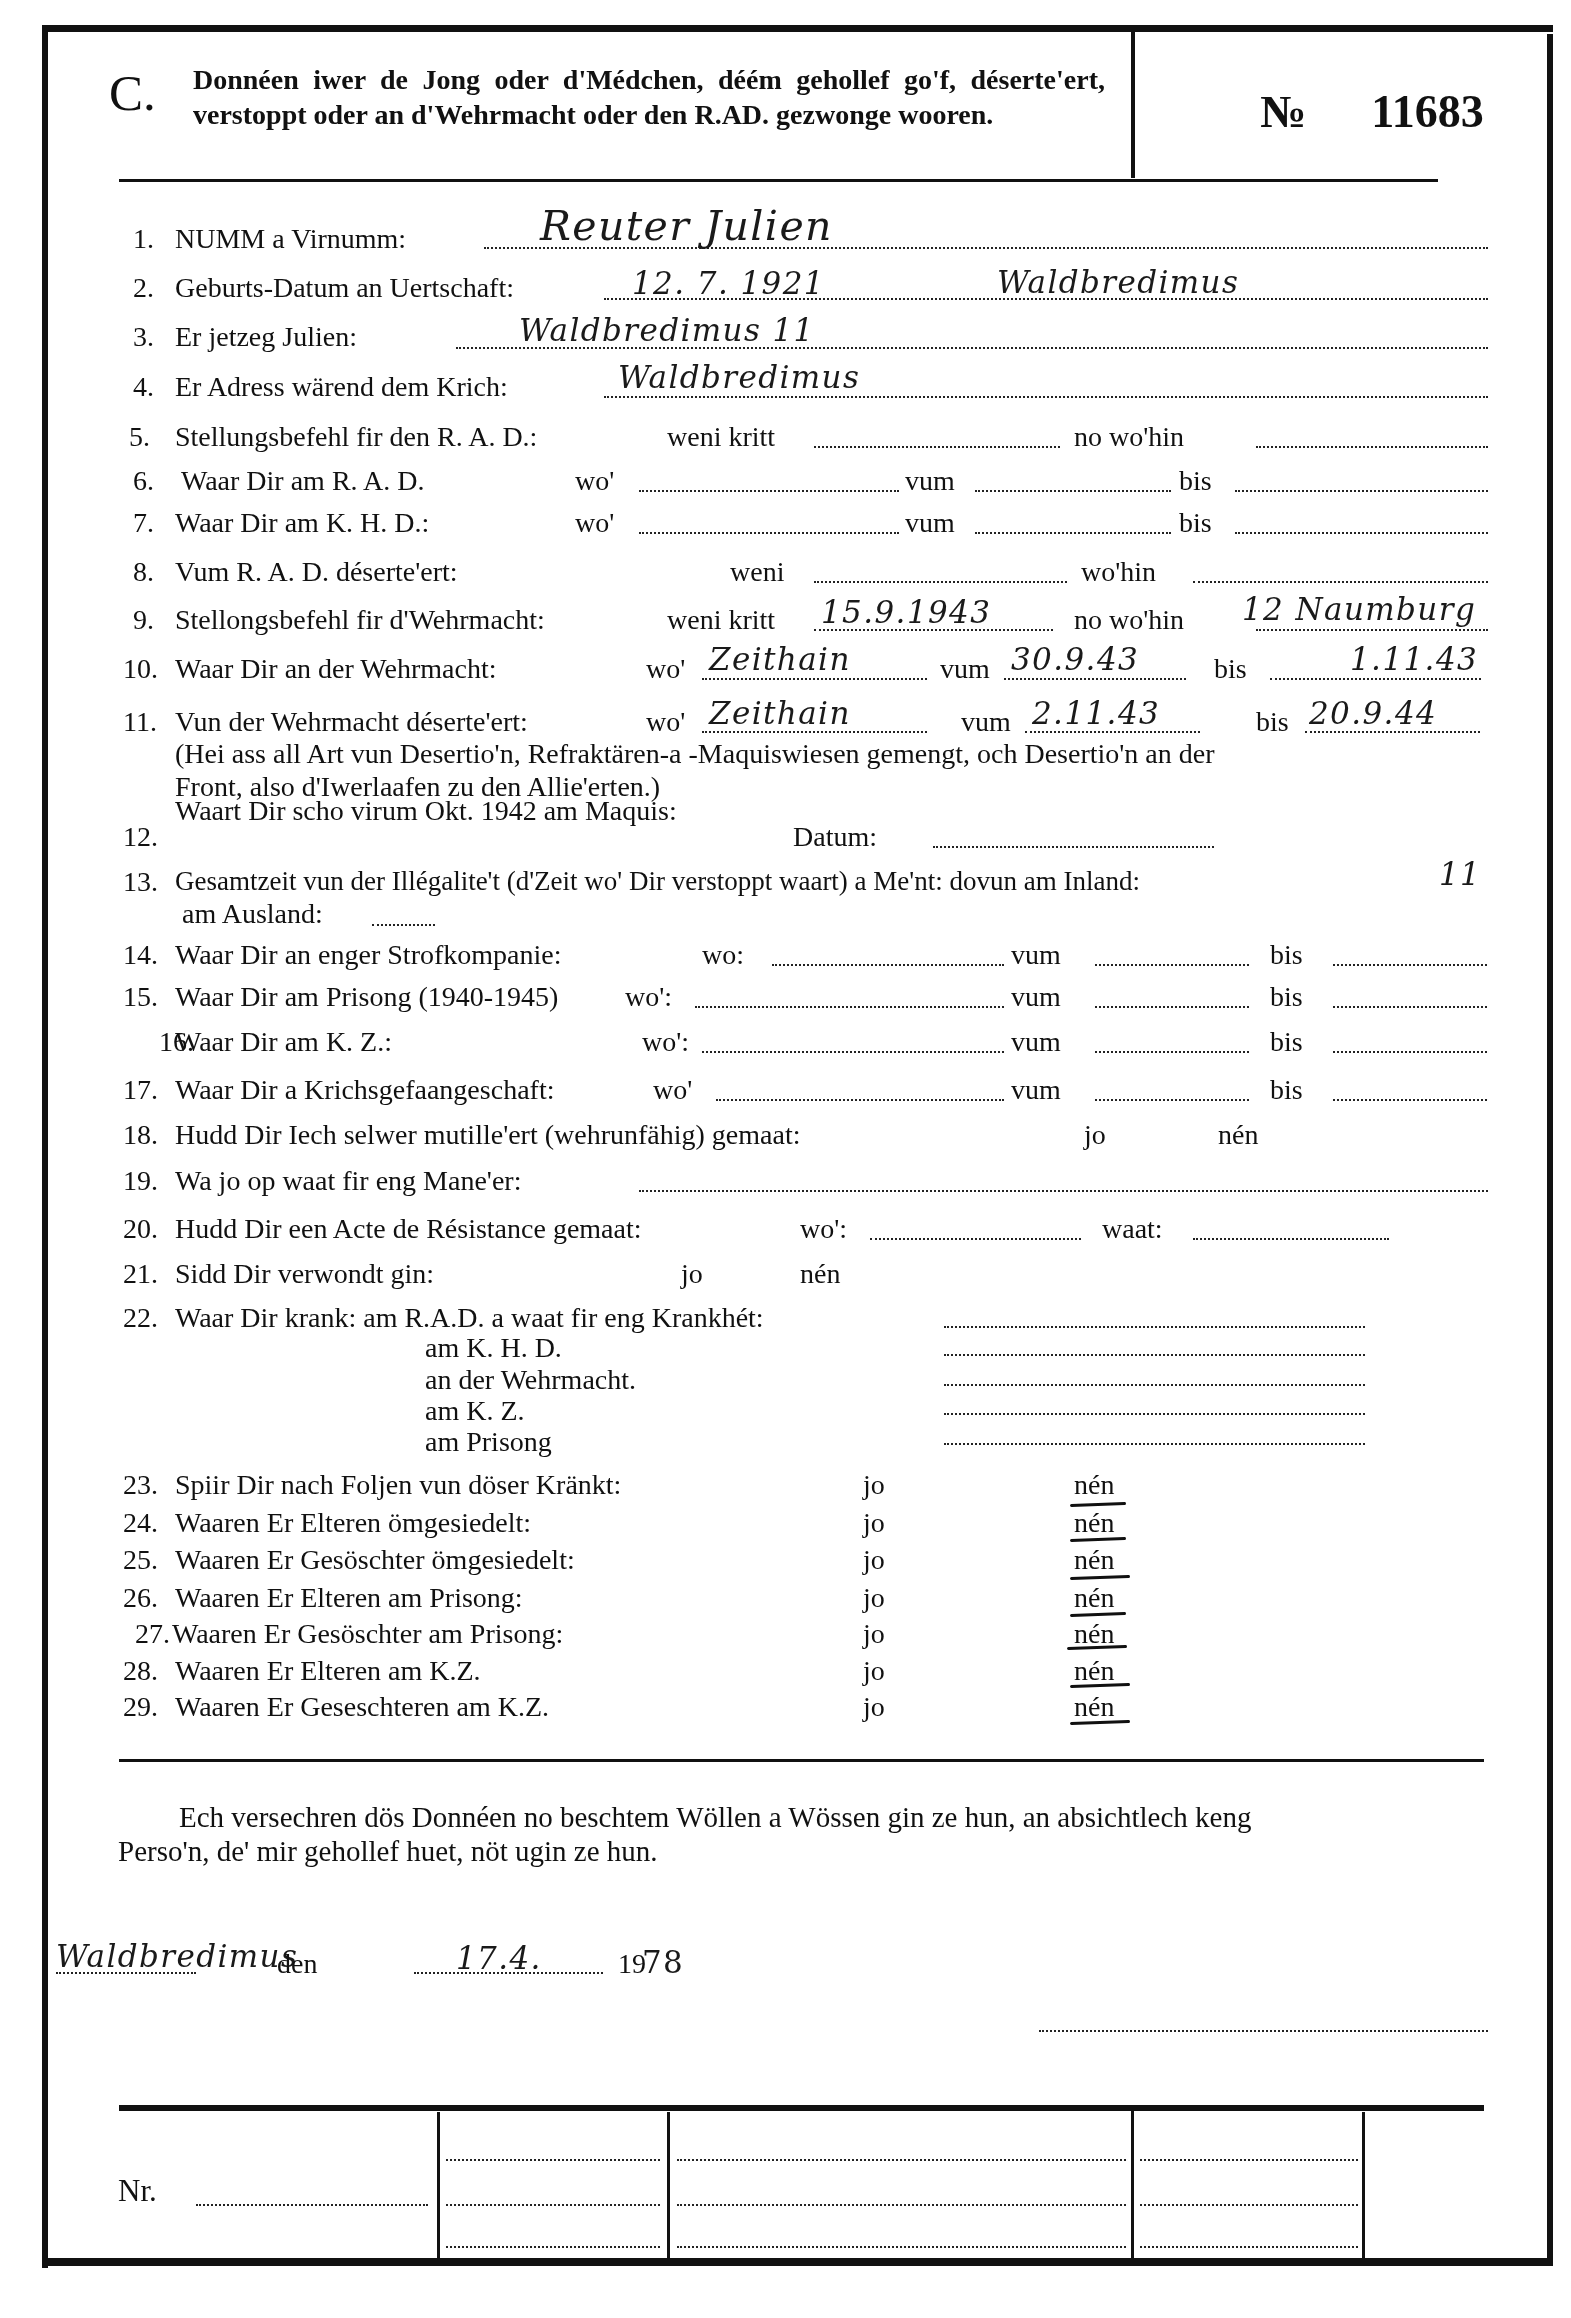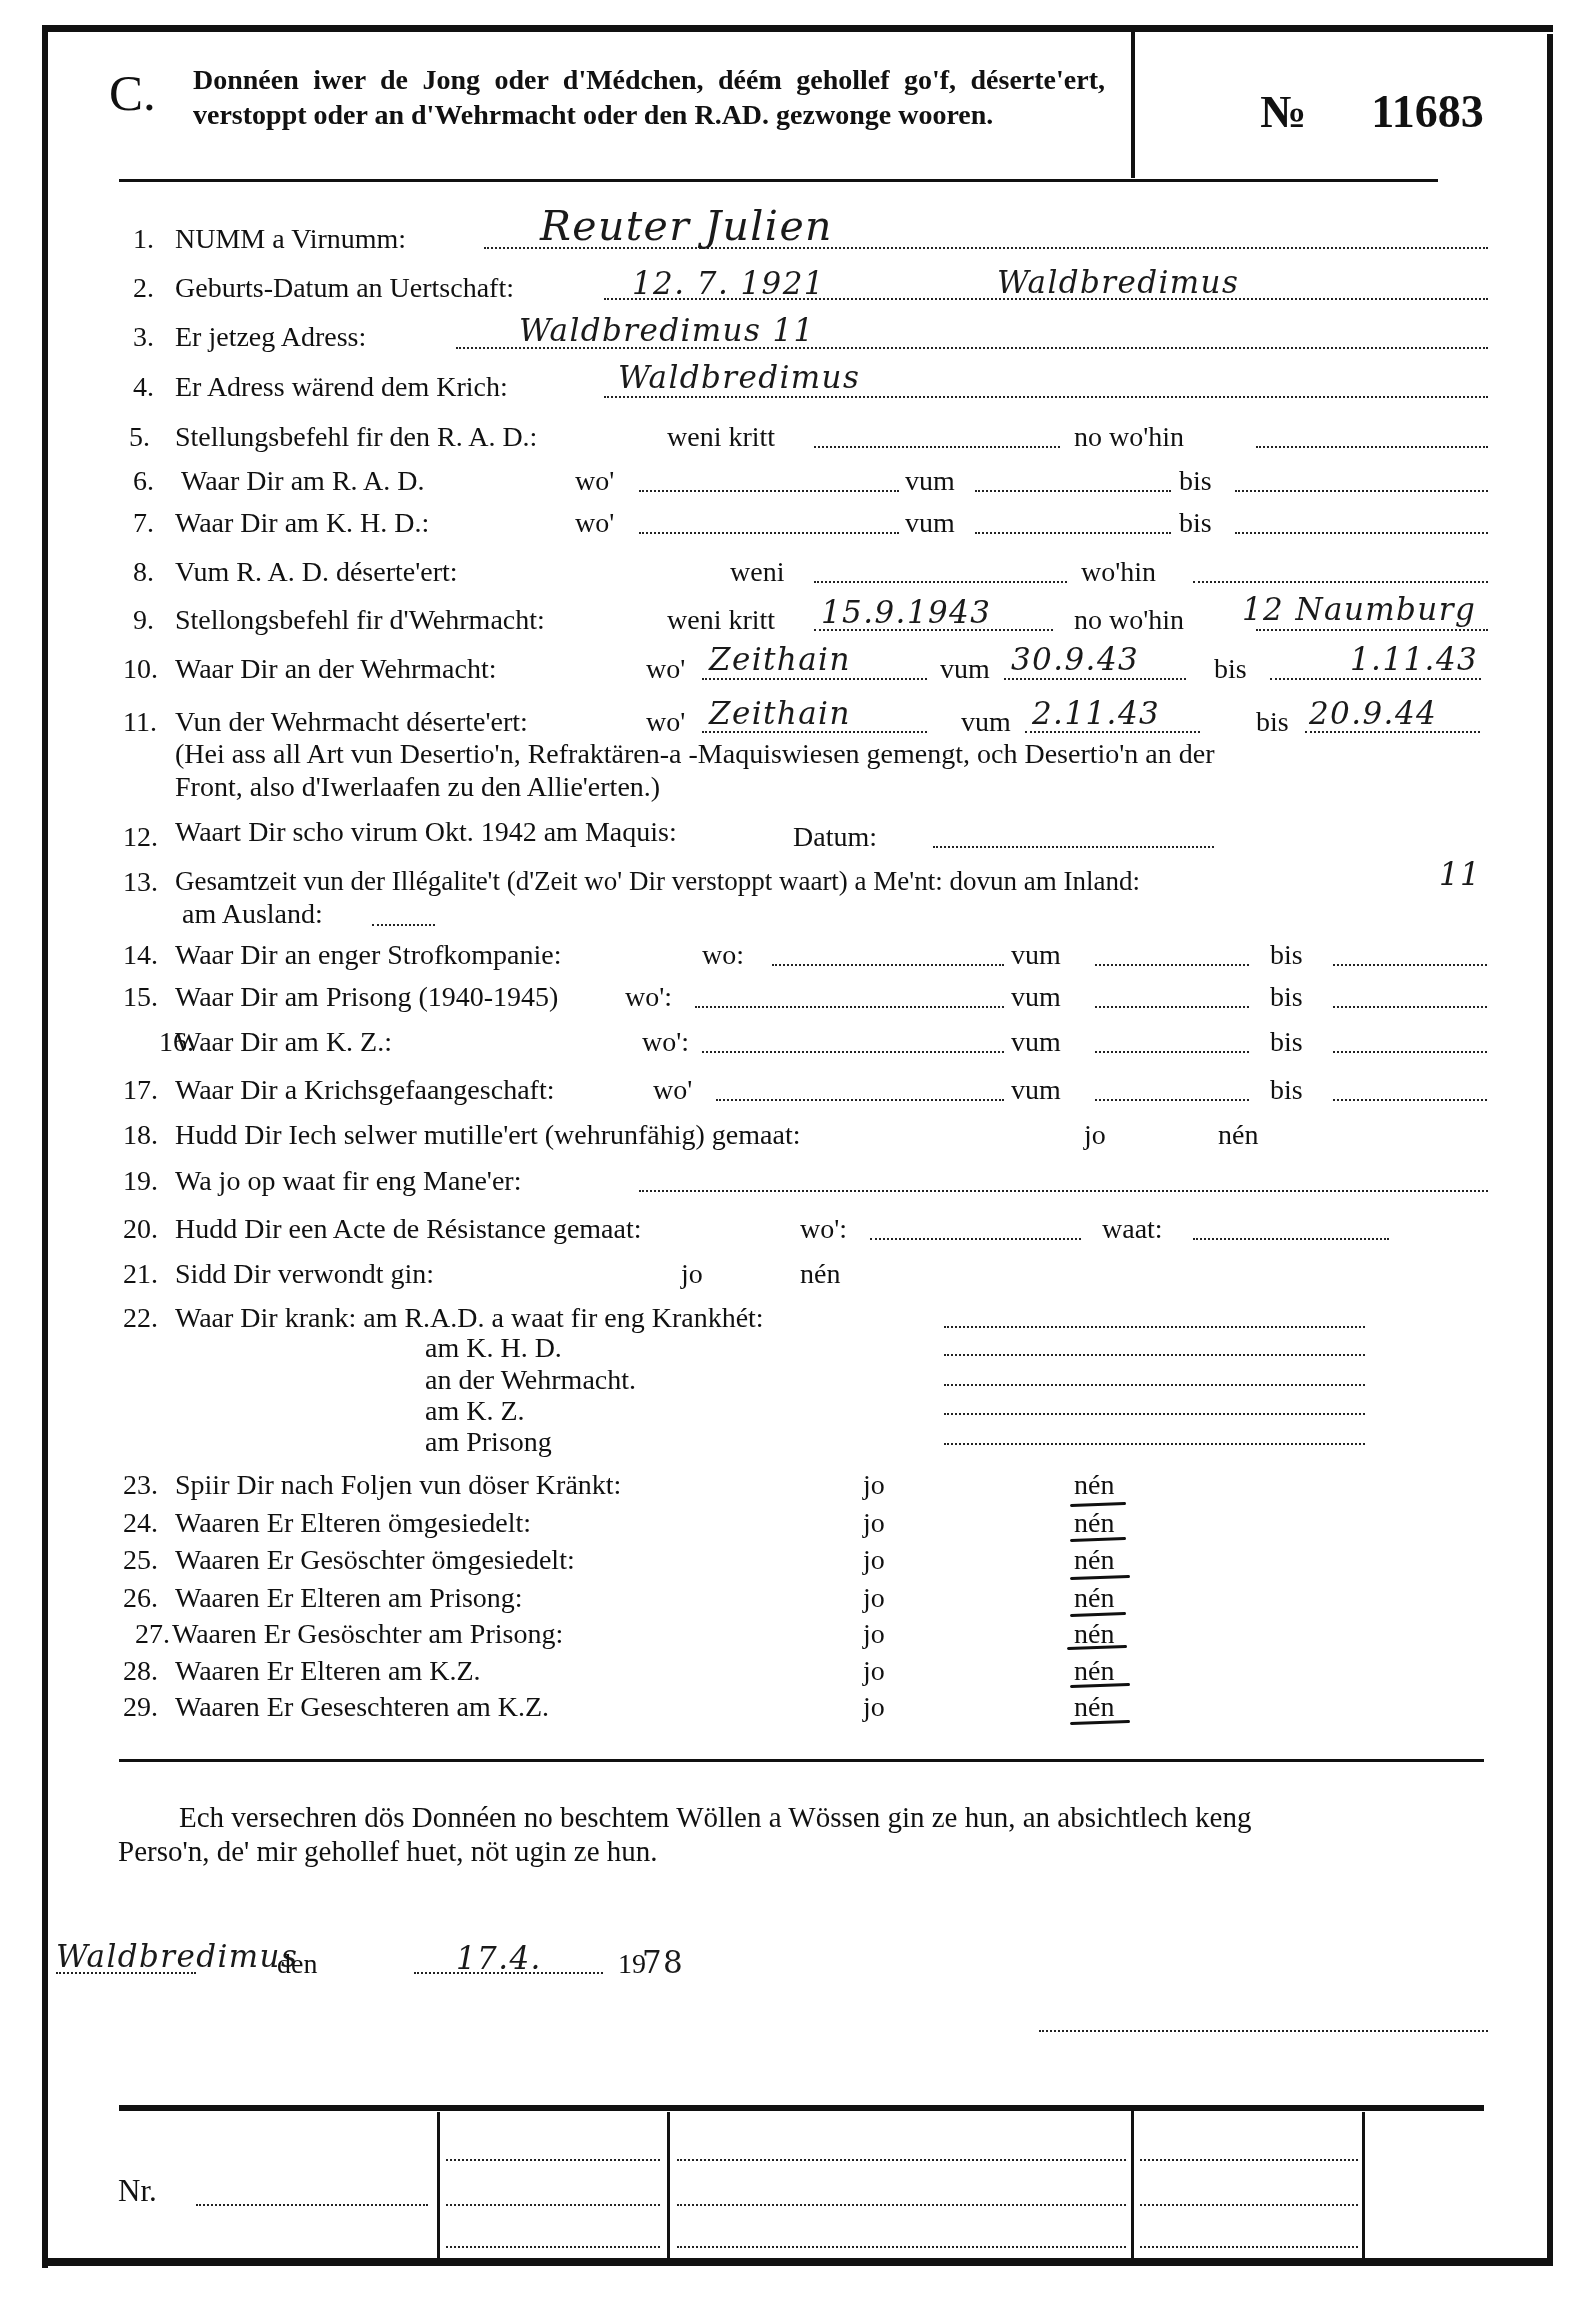--- a/index.html
+++ b/index.html
@@ -45,21 +45,21 @@
   <div class="dots" style="left:484px;top:247px;width:1004px;"></div>
   <div class="hand" style="left:540px;top:202px;font-size:41px;">Reuter Julien</div>
 
   <div class="txt" style="left:133px;top:272px;">2.</div>
   <div class="txt" style="left:175px;top:272px;">Geburts-Datum an Uertschaft:</div>
   <div class="dots" style="left:604px;top:298px;width:884px;"></div>
   <div class="hand" style="left:632px;top:265px;">12. 7. 1921</div>
   <div class="hand" style="left:997px;top:264px;">Waldbredimus</div>
 
   <div class="txt" style="left:133px;top:321px;">3.</div>
-  <div class="txt" style="left:175px;top:321px;">Er jetzeg Adress:</div>
+  <div class="txt" style="left:175px;top:321px;">Er jetzeg Julien:</div>
   <div class="dots" style="left:456px;top:347px;width:1032px;"></div>
   <div class="hand" style="left:519px;top:312px;">Waldbredimus 11</div>
 
   <div class="txt" style="left:133px;top:371px;">4.</div>
   <div class="txt" style="left:175px;top:371px;">Er Adress wärend dem Krich:</div>
   <div class="dots" style="left:604px;top:396px;width:884px;"></div>
   <div class="hand" style="left:618px;top:359px;">Waldbredimus</div>
 
   <div class="txt" style="left:129px;top:421px;">5.</div>
   <div class="txt" style="left:175px;top:421px;">Stellungsbefehl fir den R. A. D.:</div>
@@ -122,21 +122,21 @@
   <div class="txt" style="left:961px;top:706px;">vum</div>
   <div class="dots" style="left:1025px;top:731px;width:175px;"></div>
   <div class="hand" style="left:1032px;top:695px;">2.11.43</div>
   <div class="txt" style="left:1256px;top:706px;">bis</div>
   <div class="dots" style="left:1305px;top:731px;width:175px;"></div>
   <div class="hand" style="left:1309px;top:695px;">20.9.44</div>
   <div class="txt" style="left:175px;top:738px;">(Hei ass all Art vun Desertio'n, Refraktären-a -Maquiswiesen gemengt, och Desertio'n an der</div>
   <div class="txt" style="left:175px;top:771px;">Front, also d'Iwerlaafen zu den Allie'erten.)</div>
 
   <div class="txt" style="left:123px;top:821px;">12.</div>
-  <div class="txt" style="left:175px;top:816px;">Waart Dir scho virum Okt. 1942 am Maquis:</div>
+  <div class="txt" style="left:175px;top:795px;">Waart Dir scho virum Okt. 1942 am Maquis:</div>
   <div class="txt" style="left:793px;top:821px;">Datum:</div>
   <div class="dots" style="left:933px;top:846px;width:281px;"></div>
 
   <div class="txt" style="left:123px;top:866px;">13.</div>
   <div class="txt" style="left:175px;top:866px;font-size:27px;">Gesamtzeit vun der Illégalite't (d'Zeit wo' Dir verstoppt waart) a Me'nt: dovun am Inland:</div>
   <div class="hand" style="left:1439px;top:856px;">11</div>
   <div class="txt" style="left:182px;top:898px;">am Ausland:</div>
   <div class="dots" style="left:372px;top:924px;width:63px;"></div>
 
   <div class="txt" style="left:123px;top:939px;">14.</div>

